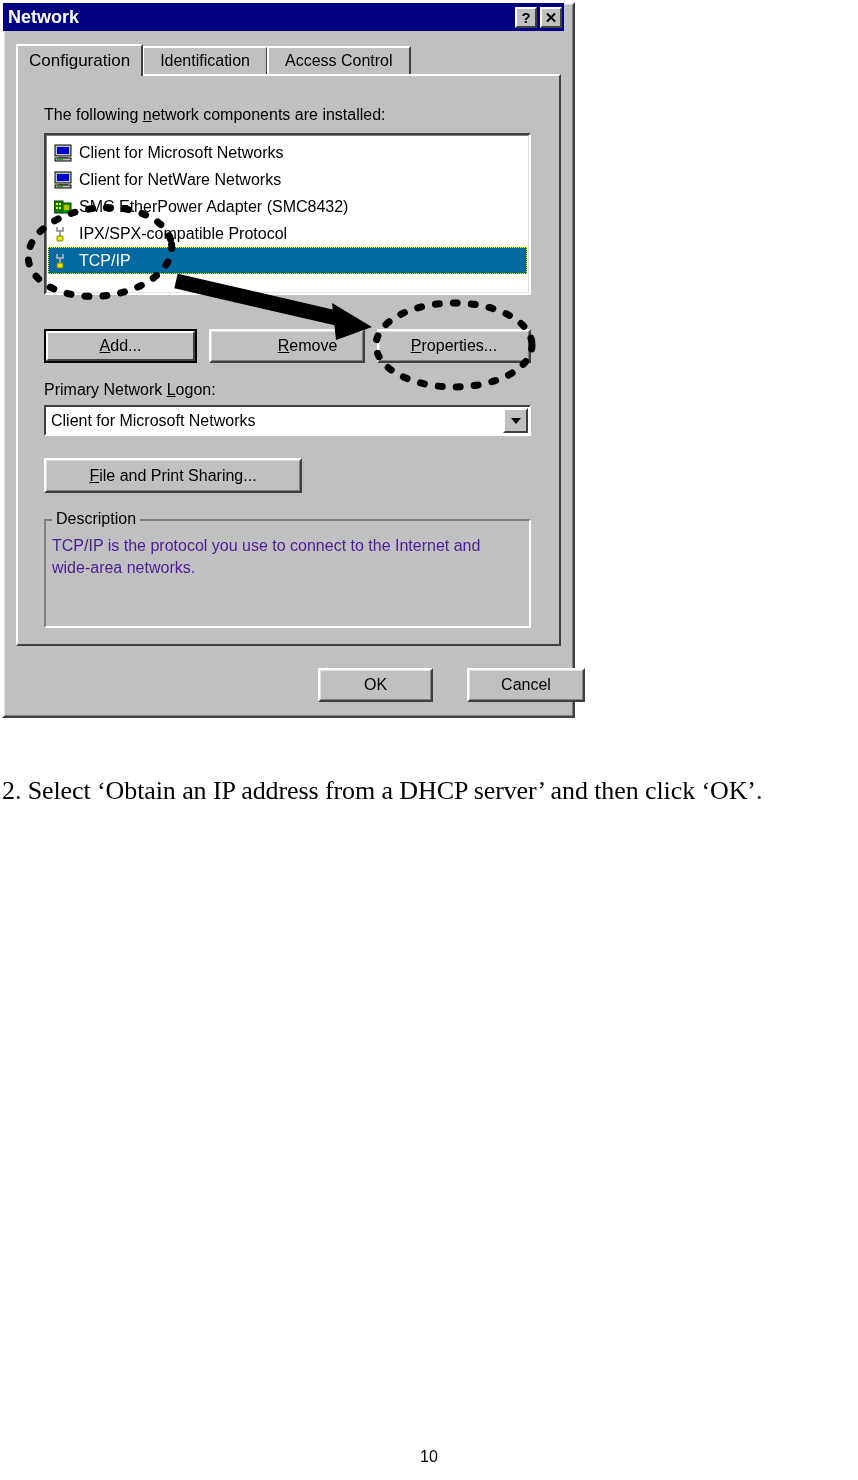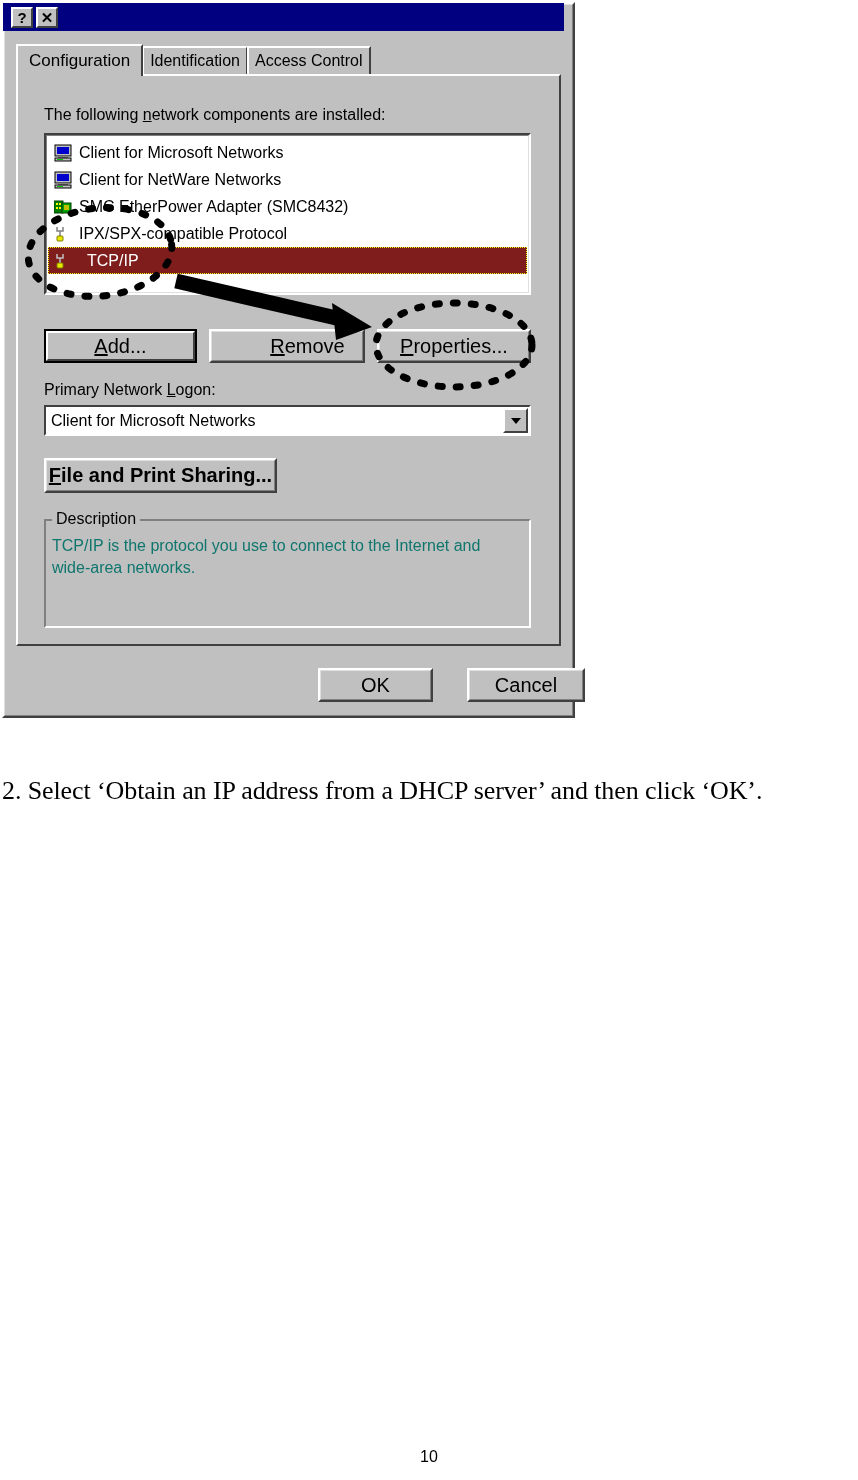--- a/index.html
+++ b/index.html
@@ -86,21 +86,21 @@
     left: 18px;
     top: 45px;
     height: 30px;
     display: flex;
     align-items: center;
     z-index: 3;
   }
   .tab {
     height: 28px;
     background: #c0c0c0;
-    padding: 0 6px;
+    padding: 0 16px;
     display: flex;
     align-items: center;
     font-size: 16px;
     color: #000000;
     box-sizing: border-box;
     border-top: 2px solid #ffffff;
     border-left: 2px solid #ffffff;
     border-right: 2px solid #404040;
     border-bottom: none;
     margin-right: -1px;
@@ -168,44 +168,43 @@
   .list-item {
     height: 27px;
     display: flex;
     align-items: center;
     padding-left: 6px;
     font-size: 16px;
     color: #000000;
     white-space: nowrap;
   }
   .list-item.selected {
-    background: #7f1d1d;
+    background: #0369a1;
     color: #ffffff;
     outline: 1px dotted #ffff00;
     outline-offset: -1px;
-    gap: 8px;
   }
   .list-icon {
     width: 18px;
     height: 18px;
     margin-right: 7px;
     flex: 0 0 18px;
     position: relative;
   }
 
   
   .btn {
     position: absolute;
     background: #c0c0c0;
     border-top: 2px solid #ffffff;
     border-left: 2px solid #ffffff;
     border-right: 2px solid #404040;
     border-bottom: 2px solid #404040;
     box-sizing: border-box;
-    font-size: 20px;
+    font-size: 16px;
     color: #000000;
     display: flex;
     align-items: center;
     justify-content: center;
     font-family: "Liberation Sans", sans-serif;
     white-space: nowrap;
     z-index: 3;
   }
   .btn .in {
     position: absolute;
@@ -300,21 +299,21 @@
     color: #000000;
     z-index: 3;
     white-space: nowrap;
   }
   .group-desc {
     position: absolute;
     left: 52px;
     top: 535px;
     width: 470px;
     font-size: 16px;
-    color: #0f766e;
+    color: #4c1d95;
     line-height: 22px;
     z-index: 3;
   }
 
   
   .anno-layer {
     position: absolute;
     left: 0; top: 0;
     width: 600px;
     height: 740px;
@@ -346,20 +345,21 @@
   }
 </style>
 </head>
 <body>
 
 <div class="win-dialog">
   <div class="win-dialog-inner"></div>
 </div>
 
 <div class="titlebar">
+  <span class="titlebar-text">Network</span>
   <div class="title-btn">?</div>
   <div class="title-btn">✕</div>
 </div>
 
 <div class="tabpanel"></div>
 
 <div class="tabstrip">
   <div class="tab active">
     <span>Configuration</span>
   </div>
@@ -463,21 +463,21 @@
   <span>Primary Network </span><u>L</u><span>ogon:</span>
 </div>
 
 <div class="combo">
   <span class="combo-text">Client for Microsoft Networks</span>
   <span class="combo-arrow">
       <span class="tri"></span>
     </span>
 </div>
 
-<div class="btn" style="left:44px; top:458px; width:233px; height:35px;font-weight:bold;">
+<div class="btn" style="left:44px; top:458px; width:258px; height:35px;">
   <span class="in"></span>
   <span class="lbl"><u>F</u><span>ile and Print Sharing...</span></span>
 </div>
 
 <div class="groupbox"></div>
 <div class="groupbox-legend">Description</div>
 <div class="group-desc">TCP/IP is the protocol you use to connect to the Internet and wide-area networks.</div>
 
 <div class="btn" style="left:318px; top:668px; width:115px; height:34px;">
   <span class="in"></span>

